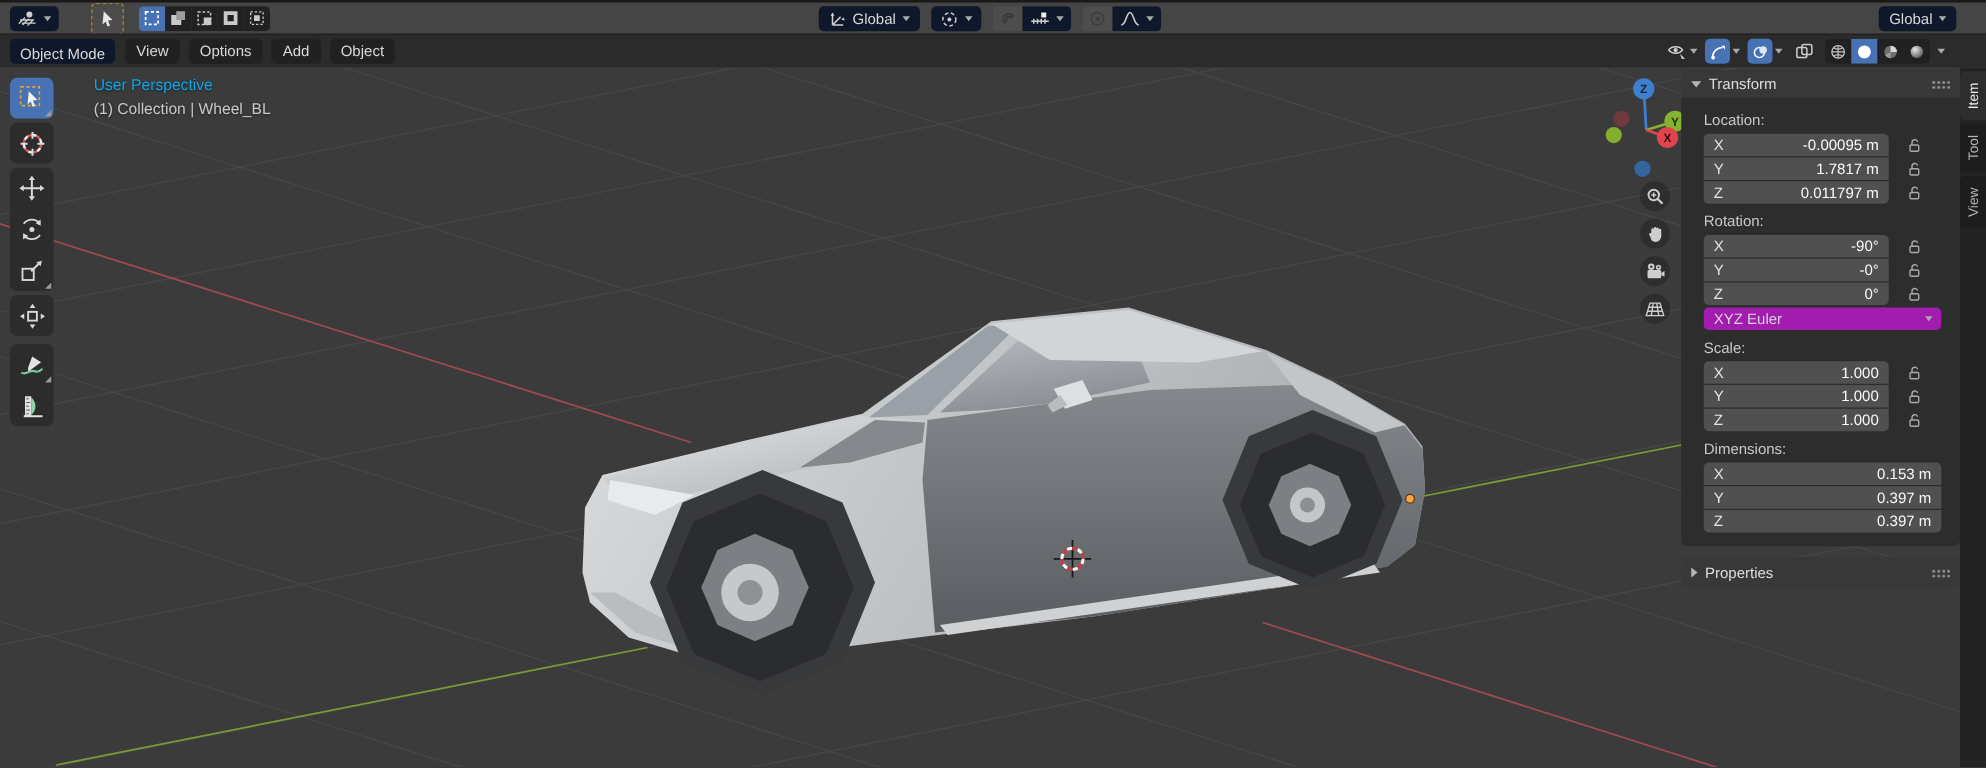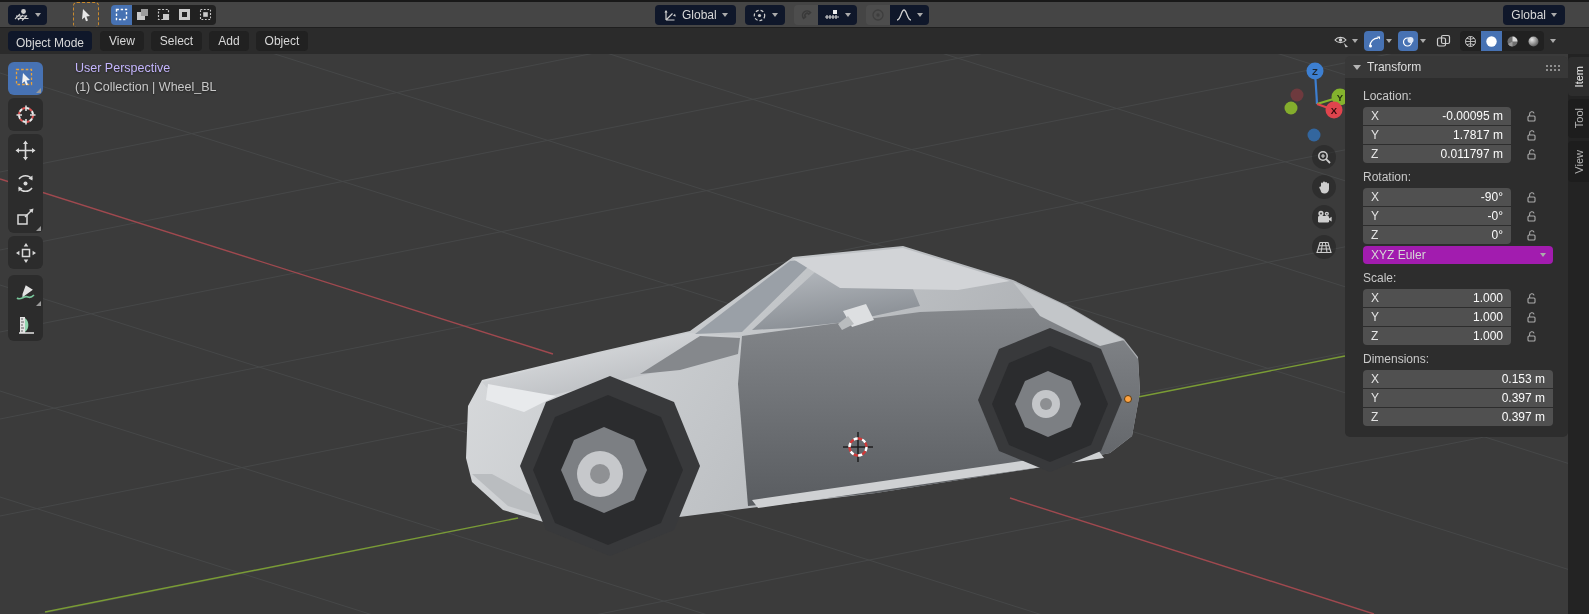--- a/index.html
+++ b/index.html
@@ -17,21 +17,21 @@
   .menuBtn{background:#212121;border-radius:4px;height:20px;display:inline-flex;align-items:center;
            padding:0 9px;color:#d8d8d8;font-size:12px;margin-right:7px;}
   .chev{width:0;height:0;border-left:3.5px solid transparent;border-right:3.5px solid transparent;
         border-top:4px solid #ababab;display:inline-block;}
   .seg{display:inline-flex;align-items:center;justify-content:center;height:20px;}
   .group{display:inline-flex;border-radius:4px;overflow:hidden;}
   .toolIndicator{width:24px;height:24px;border:1px dashed #c98a2d;border-radius:4px;
                  display:flex;align-items:center;justify-content:center;background:rgba(255,255,255,0.04);}
   
   .viewport{position:absolute;top:54px;left:0;right:0;bottom:0;background:#3b3b3b;overflow:hidden;}
-  .vpText{position:absolute;color:#c4b5fd;font-size:12.5px;text-shadow:0 1px 2px rgba(0,0,0,.45);}
+  .vpText{position:absolute;color:#0ea5e9;font-size:12.5px;text-shadow:0 1px 2px rgba(0,0,0,.45);}
   
   .toolcol{position:absolute;left:8px;top:8px;width:35px;}
   .tgroup{border-radius:6px;overflow:hidden;margin-bottom:3px;}
   .tbtn{width:35px;height:33px;background:#2c2c2c;display:flex;align-items:center;justify-content:center;position:relative;}
   .tbtn.active{background:#4772b3;}
   .tbtn .corner{position:absolute;right:2px;bottom:2px;width:0;height:0;
                 border-left:5px solid transparent;border-bottom:5px solid #9a9a9a;}
   
   .navBtn{position:absolute;width:24px;height:24px;border-radius:50%;background:rgba(32,32,32,.45);
           display:flex;align-items:center;justify-content:center;}
@@ -177,21 +177,21 @@
       <rect x="4" y="4" width="5" height="5" fill="#d8d8d8"></rect>
     </svg>
     <span>Object Mode</span>
     <span class="chev" style="margin-left:8px;"></span>
   </div>
   <div style="width:8px;"></div>
   <div class="menuBtn">
       <span>View</span>
     </div>
   <div class="menuBtn">
-      <span>Select</span>
+      <span>Options</span>
     </div>
   <div class="menuBtn">
       <span>Add</span>
     </div>
   <div class="menuBtn">
       <span>Object</span>
     </div>
 
   <div style="position:absolute;right:33px;top:3px;display:flex;align-items:center;gap:6px;">
     <div style="display:flex;align-items:center;gap:2px;">
@@ -611,20 +611,25 @@
         </div>
         <div class="frow last">
           <div class="field">
             <span class="ax">Z</span>
             <span class="val">0.397 m</span>
             </div>
         </div>
       </div>
     </div>
 
+    <div class="propHead">
+      <span class="tri-r"></span>
+      <span>Properties</span>
+      <span class="grip"></span>
+    </div>
   </div>
 
   <div class="tabstrip">
     <div style="height:3px;"></div>
     <div class="vtab active">
         <span>Item</span>
       </div>
     <div class="vtab">
         <span>Tool</span>
       </div>

